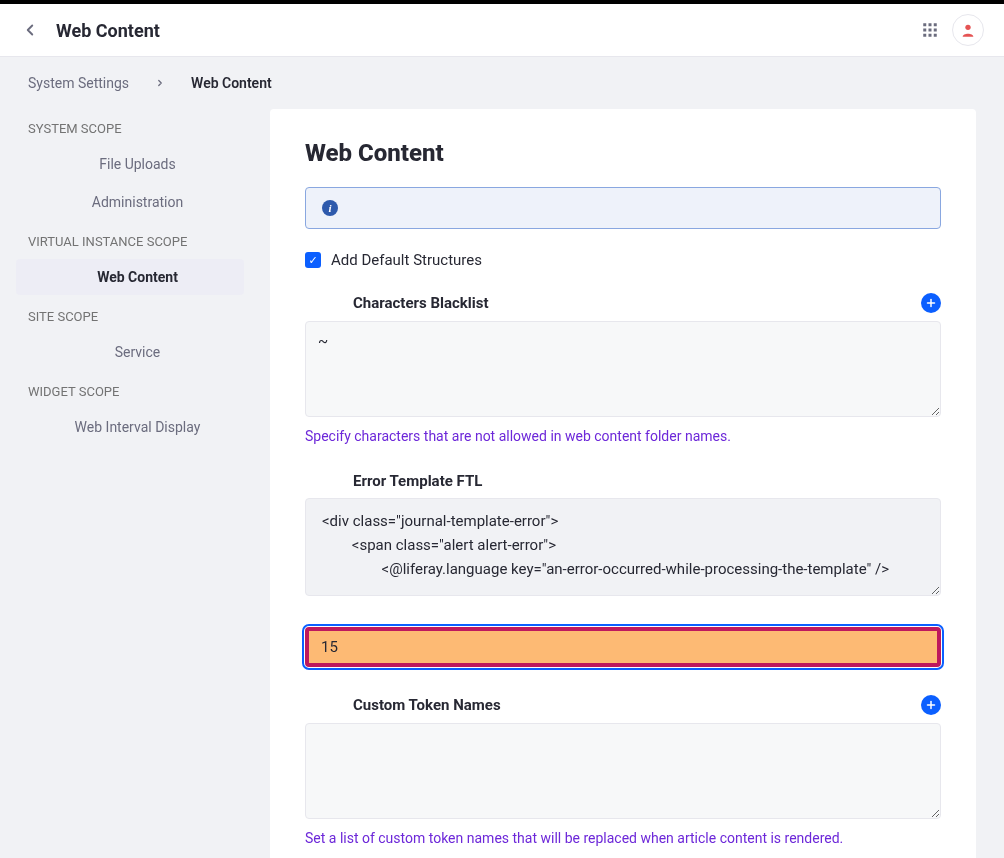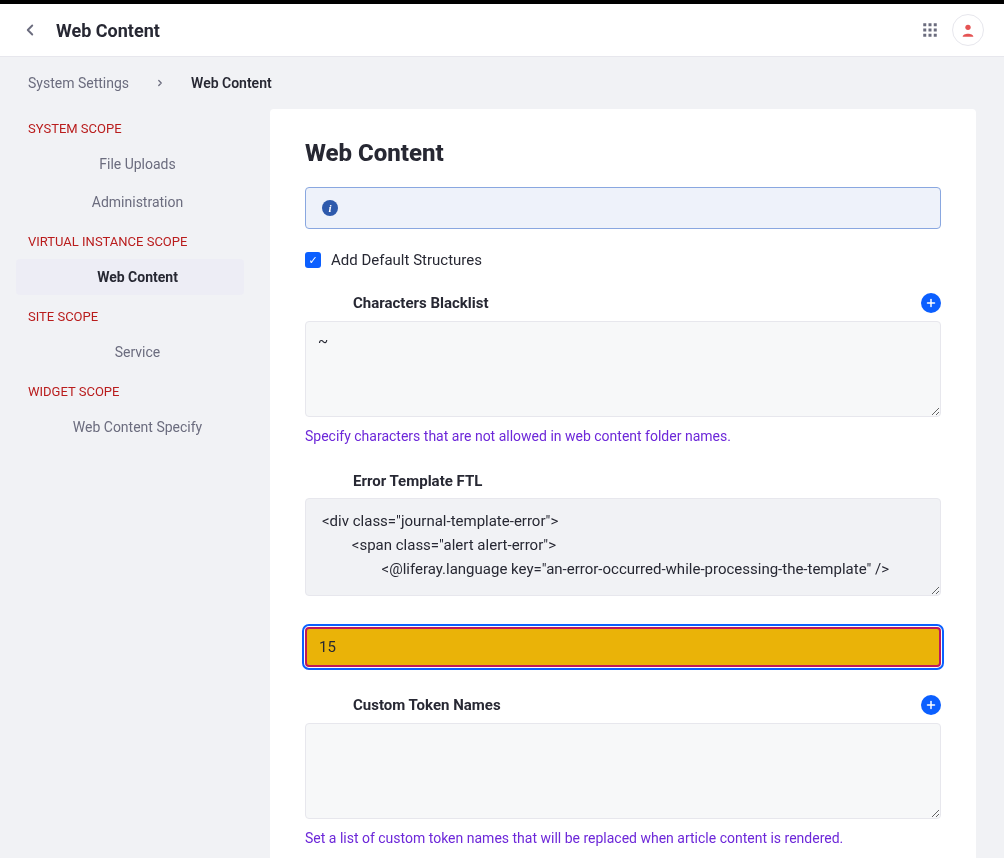--- a/index.html
+++ b/index.html
@@ -39,21 +39,21 @@
       padding: 18px 28px;
       display: flex; align-items: center; gap: 26px;
       font-size: 14px;
     }
     .breadcrumb a { color: #6b6c7e; text-decoration: none; cursor: pointer; }
     .breadcrumb-sep { color: #6b6c7e; }
     .breadcrumb-current { color: #272833; font-weight: 600; }
     .main-wrap { display: flex; gap: 20px; padding: 0 10px; }
     .sidebar { width: 240px; padding: 0 0 20px 0; }
     .scope-header {
-      font-size: 13px; font-weight: 400; color: #b91c1c;
+      font-size: 13px; font-weight: 400; color: #737373;
       padding: 12px 18px 8px 18px;
       text-transform: uppercase;
     }
     .sidebar-item {
       padding: 10px 20px 10px 35px;
       font-size: 14px; color: #6b6c7e;
       cursor: pointer;
       border-radius: 4px;
       margin: 2px 6px;
       text-align: center;
@@ -102,22 +102,22 @@
     }
     textarea.text-area { height: 96px; }
     textarea.code-area {
       width: 100%; border: 1px solid #e7e7ed; background: #f1f2f5;
       border-radius: 4px; padding: 10px 16px; font-size: 15px;
       font-family: inherit; color: #272833; resize: vertical;
       height: 98px; overflow-y: scroll; line-height: 1.6;
     }
     input.text-input { height: 40px; }
     input.text-input.focused {
-      border: 2px solid #be185d; outline: 2px solid #0b5fff; outline-offset: 1px;
-      background: #eab308;
+      border: 4px solid #be185d; outline: 2px solid #0b5fff; outline-offset: 1px;
+      background: #fdba74;
     }
     .help-text { color: #6d28d9; font-size: 14px; margin-top: 8px; }
   </style>
 </head>
 <body>
 
 <div class="top-black-bar"></div>
 
 <div class="header">
   <div class="header-left">
@@ -168,21 +168,21 @@
       <div class="sidebar-item">File Uploads</div>
       <div class="sidebar-item">Administration</div>
 
       <div class="scope-header">VIRTUAL INSTANCE SCOPE</div>
       <div class="sidebar-item active">Web Content</div>
 
       <div class="scope-header">SITE SCOPE</div>
       <div class="sidebar-item">Service</div>
 
       <div class="scope-header">WIDGET SCOPE</div>
-      <div class="sidebar-item">Web Content Specify</div>
+      <div class="sidebar-item">Web Interval Display</div>
     </div>
 
     <div class="panel">
       <div class="panel-title">Web Content</div>
 
       <div class="info-bar">
         <div class="info-icon">i</div>
       </div>
 
       <div class="form-row-inline">

